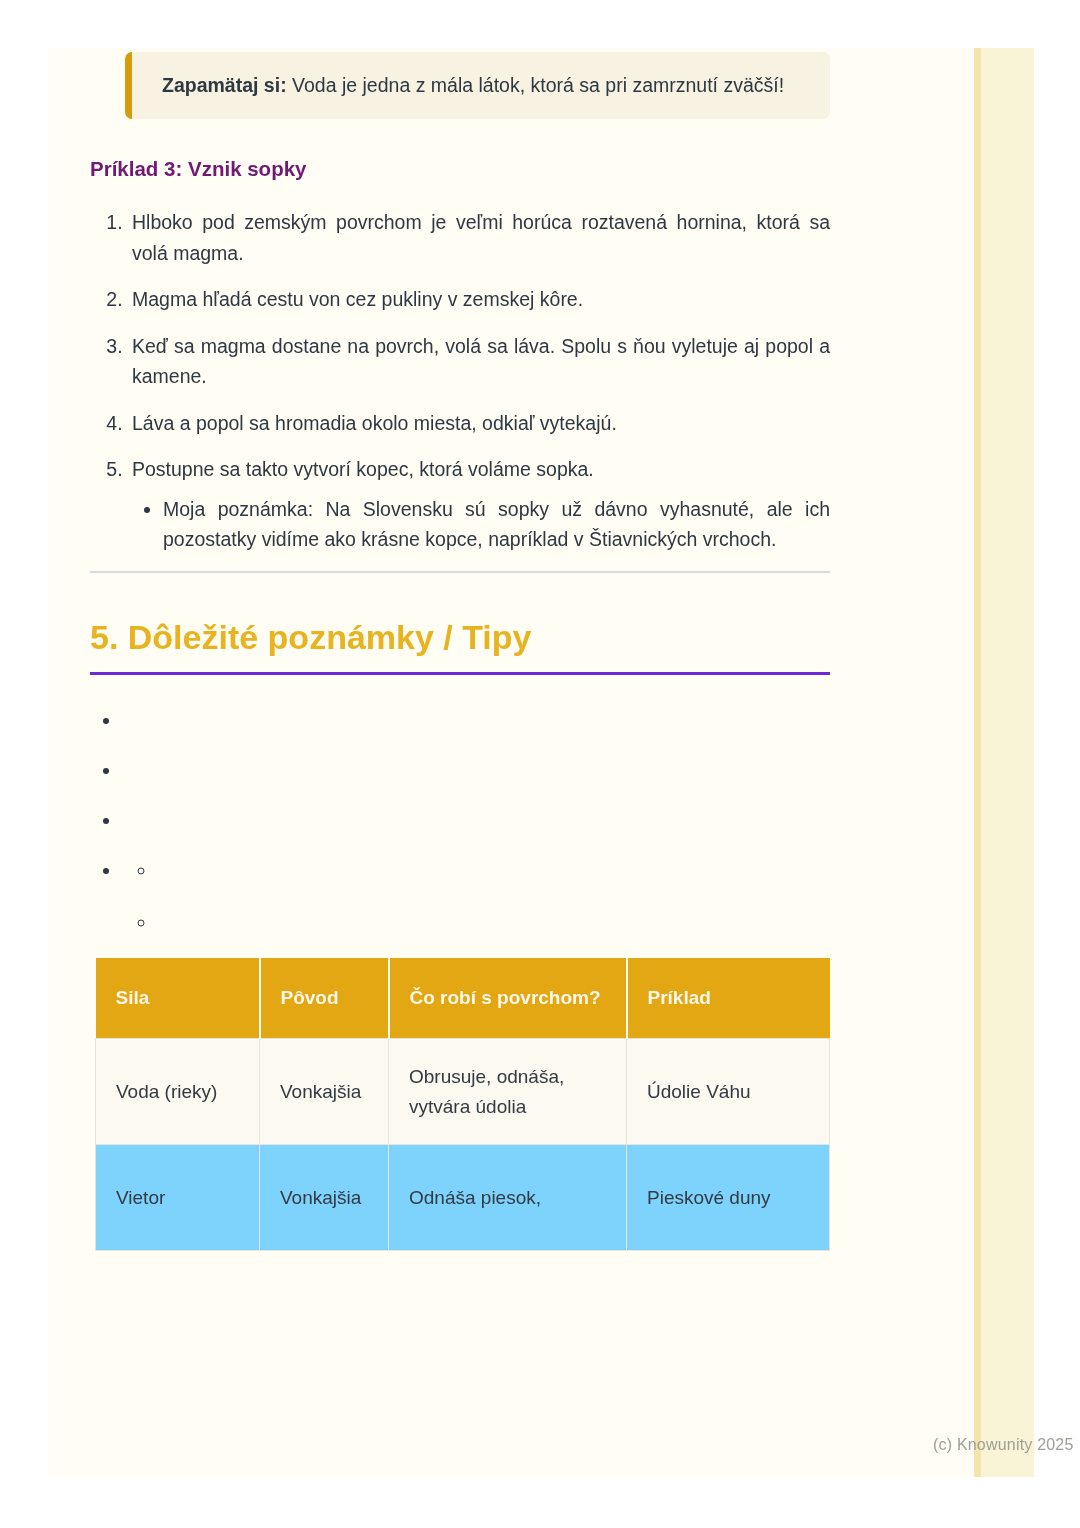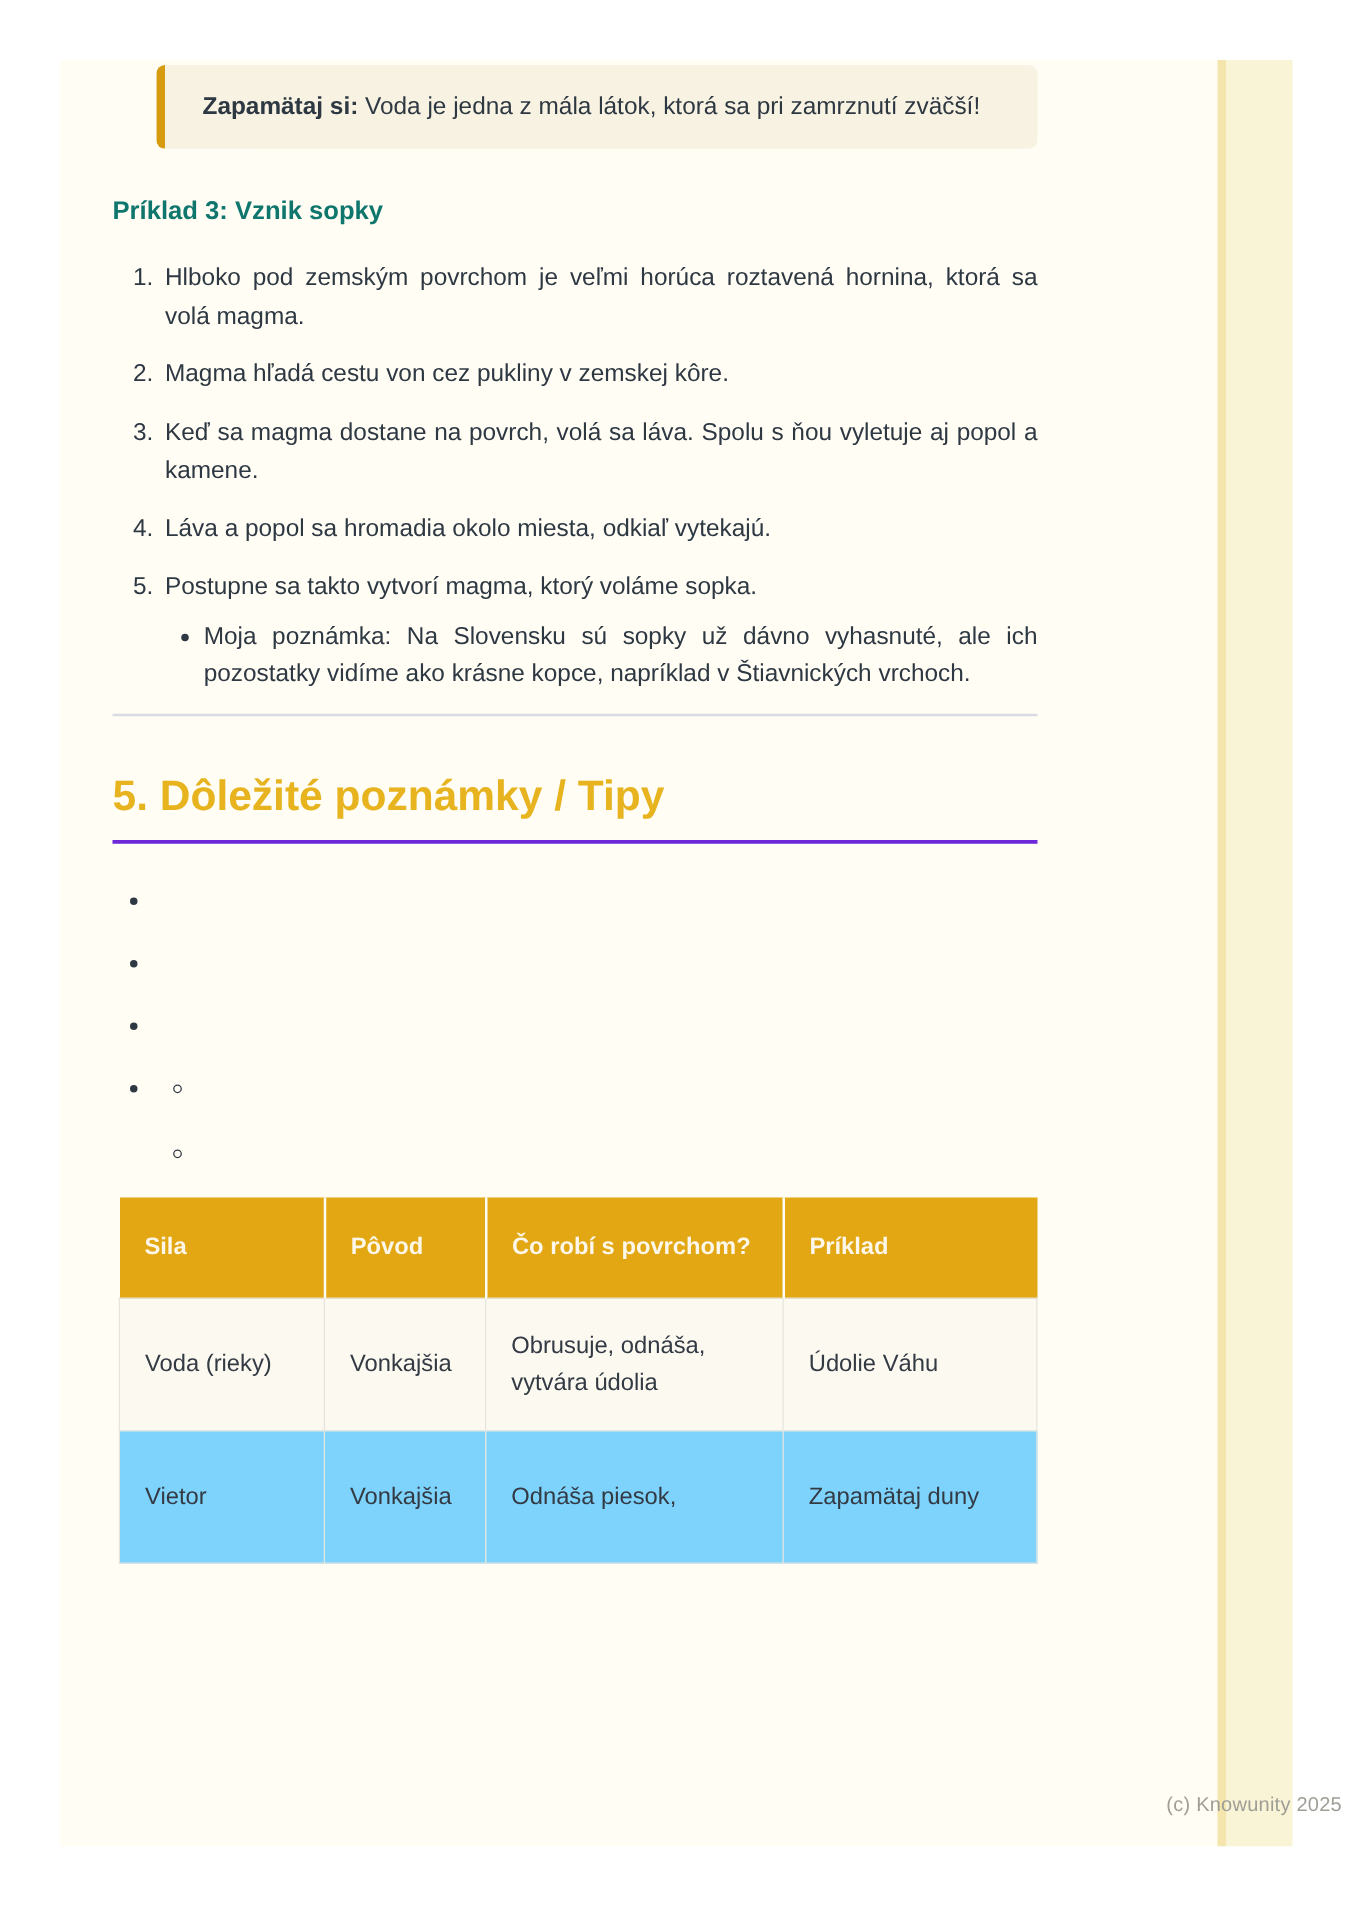--- a/index.html
+++ b/index.html
@@ -29,21 +29,21 @@
     padding: 17px 24px 17px 30px;
     font-size: 19.5px;
     line-height: 33px;
     text-align: justify;
   }
   
   .example-heading {
     margin: 38px 0 0;
     font-size: 20.5px;
     font-weight: 700;
-    color: #0f766e;
+    color: #701a75;
   }
   ol.steps {
     margin: 26px 0 0;
     padding: 0 0 0 38px;
     font-size: 19.5px;
     line-height: 30.5px;
   }
   ol.steps > li { margin-bottom: 16px; text-align: justify; padding-left: 4px; }
   ul.note-list {
     list-style: disc;
@@ -142,21 +142,21 @@
   </div>
 
   <div class="example-heading">Príklad 3: Vznik sopky</div>
 
   <ol class="steps">
     <li>Hlboko pod zemským povrchom je veľmi horúca roztavená hornina, ktorá sa volá magma.</li>
     <li>Magma hľadá cestu von cez pukliny v zemskej kôre.</li>
     <li>Keď sa magma dostane na povrch, volá sa láva. Spolu s ňou vyletuje aj popol a kamene.</li>
     <li>Láva a popol sa hromadia okolo miesta, odkiaľ vytekajú.</li>
     <li>
-      <span>Postupne sa takto vytvorí magma, ktorý voláme sopka.</span>
+      <span>Postupne sa takto vytvorí kopec, ktorá voláme sopka.</span>
       <ul class="note-list">
         <li><span style="">Moja poznámka:</span><span> Na Slovensku sú sopky už dávno vyhasnuté, ale ich pozostatky vidíme ako krásne kopce, napríklad v Štiavnických vrchoch.</span></li>
       </ul>
     </li>
   </ol>
 
   <hr class="divider">
 
   <div class="section-heading">5. Dôležité poznámky / Tipy</div>
 
@@ -192,21 +192,21 @@
       <tr class="row-odd">
         <td>Voda (rieky)</td>
         <td>Vonkajšia</td>
         <td>Obrusuje, odnáša, vytvára údolia</td>
         <td>Údolie Váhu</td>
       </tr>
       <tr class="row-even">
         <td>Vietor</td>
         <td>Vonkajšia</td>
         <td>Odnáša piesok,</td>
-        <td>Zapamätaj duny</td>
+        <td>Pieskové duny</td>
       </tr>
     </tbody>
   </table>
 
 </div>
 
 <div class="next-page-strip"></div>
 
 <div class="watermark">(c) Knowunity 2025</div>
 

